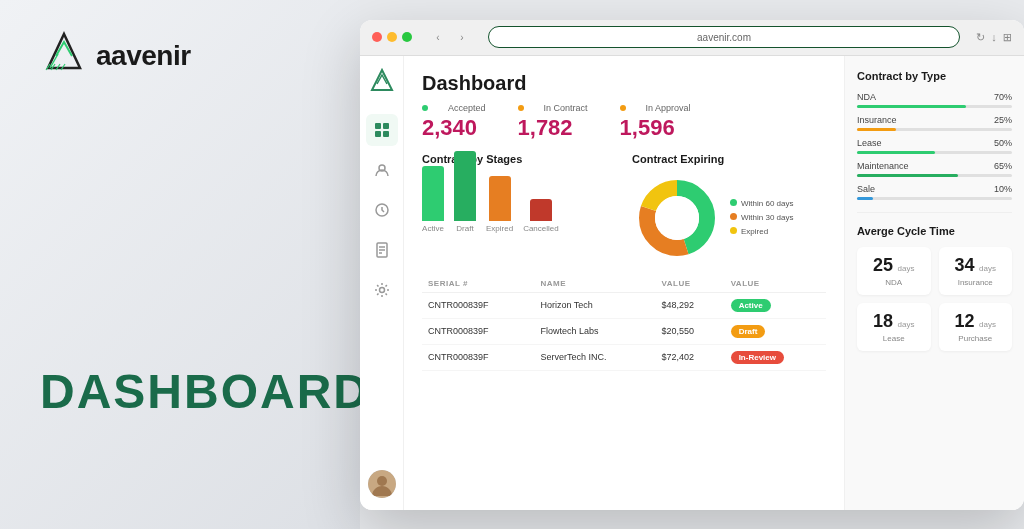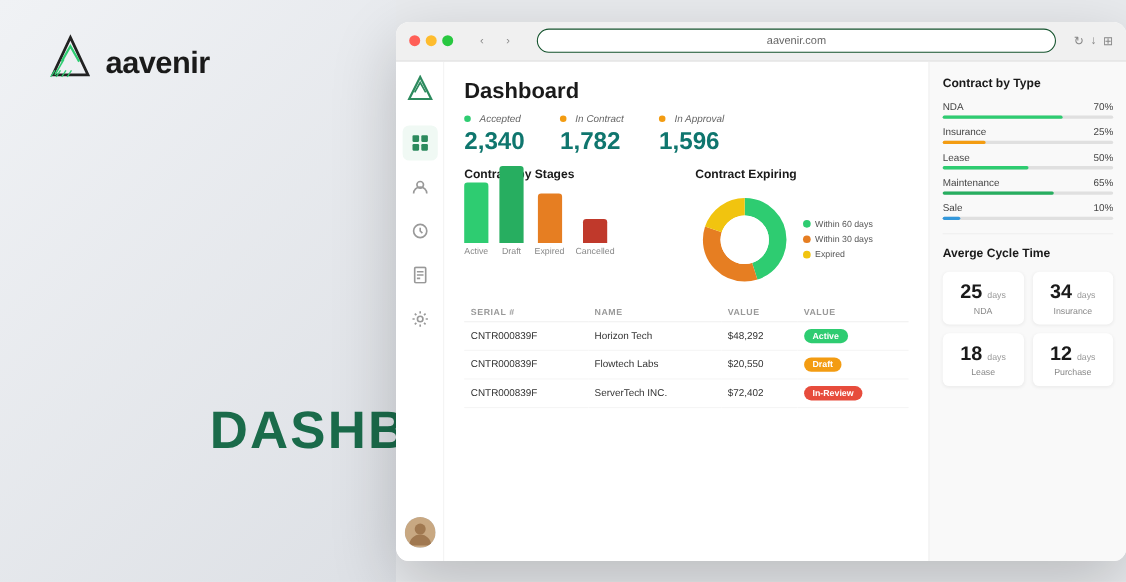--- a/index.html
+++ b/index.html
@@ -14,21 +14,21 @@
       overflow: hidden;
       position: relative;
     }
 
     
     .left-panel {
       width: 360px;
       height: 100%;
       background: linear-gradient(135deg, #f0f2f5 0%, #dde0e5 100%);
       display: flex;
-      flex-direction: row;
+      flex-direction: column;
       align-items: flex-start;
       padding: 30px 40px;
       position: relative;
     }
 
     .logo-area {
       display: flex;
       align-items: center;
       gap: 8px;
       margin-bottom: 80px;
@@ -221,35 +221,34 @@
     .stat-item {
       display: flex;
       flex-direction: column;
     }
 
     .stat-label {
       font-size: 9px;
       color: #666;
       display: flex;
       align-items: center;
-      gap: 8px;
+      gap: 20px;
       margin-bottom: 2px;
-      font-style: italic;
     }
 
     .stat-dot {
       width: 6px;
       height: 6px;
       border-radius: 50%;
     }
 
     .stat-value {
       font-size: 22px;
       font-weight: 800;
-      color: #0f766e;
+      color: #be185d;
     }
 
     
     .two-col {
       display: flex;
       gap: 16px;
       margin-bottom: 12px;
     }
 
     .chart-section {
@@ -307,21 +306,21 @@
     .donut-legend {
       display: flex;
       flex-direction: column;
       gap: 5px;
       justify-content: center;
       font-size: 8px;
     }
 
     .legend-item {
       display: flex;
-      align-items: center;
+      align-items: flex-start;
       gap: 4px;
       color: #555;
     }
 
     .legend-dot {
       width: 7px;
       height: 7px;
       border-radius: 50%;
     }
 

